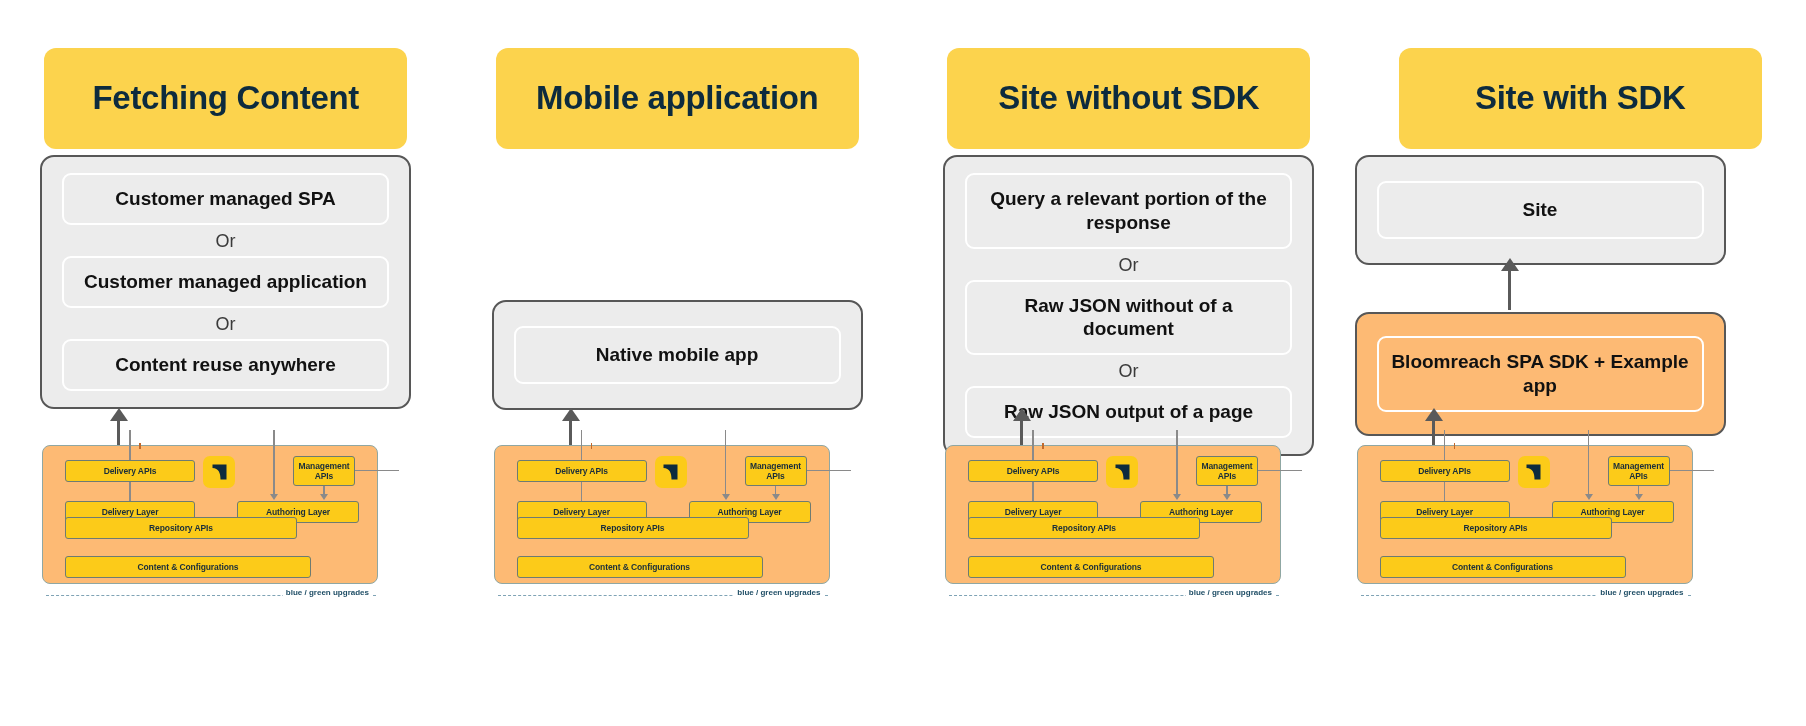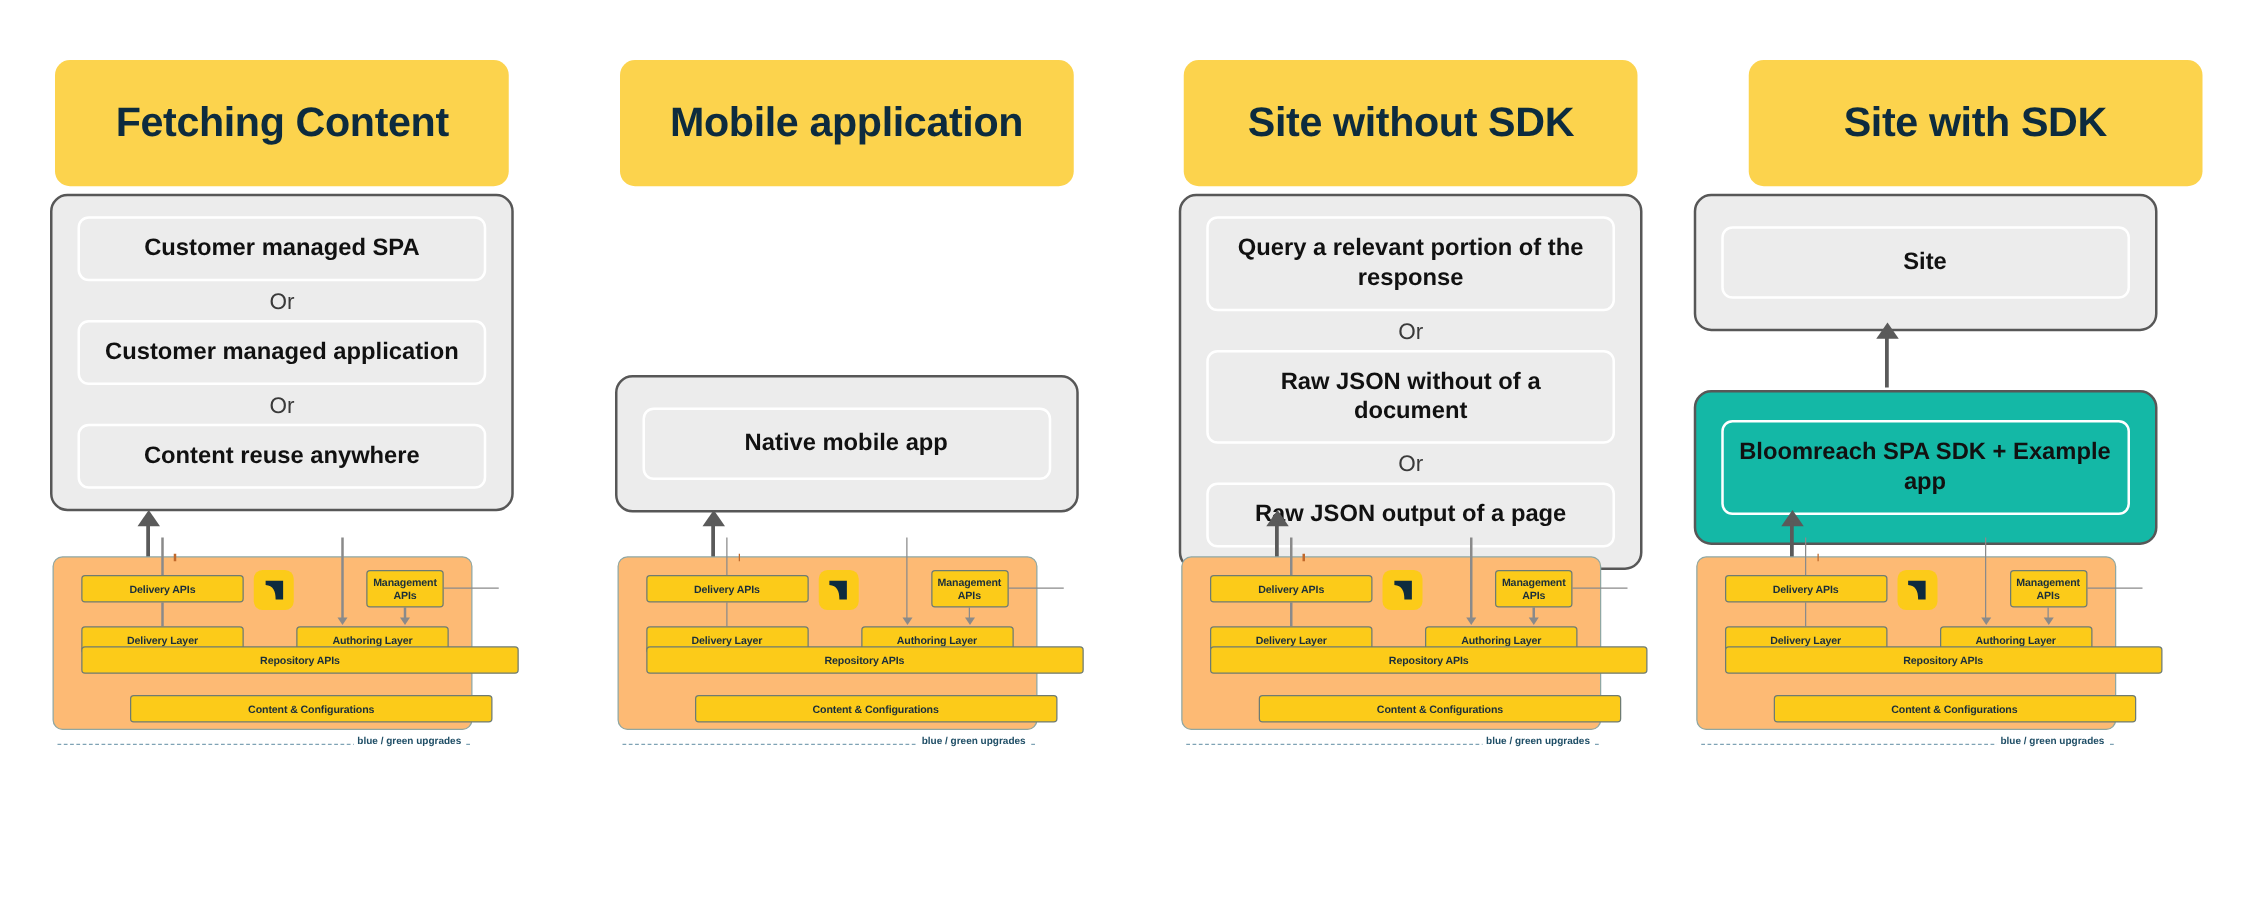--- a/index.html
+++ b/index.html
@@ -64,21 +64,21 @@
     background: #ECECEC;
     border: 2.5px solid #575757;
     border-radius: 14px;
     box-sizing: border-box;
     padding: 16px 20px;
     display: flex;
     flex-direction: column;
     align-items: stretch;
   }
   .option-card.yellow {
-    background: #14b8a6;
+    background: #fdba74;
     border: 2.5px solid #575757;
   }
 
   .inner-box {
     background: transparent;
     border: 2px solid #FFFFFF;
     border-radius: 9px;
     box-sizing: border-box;
     padding: 12px 10px;
     display: flex;
@@ -162,22 +162,22 @@
     font-size: 8.5px;
     font-weight: bold;
     line-height: 1.2;
     letter-spacing: -0.1px;
   }
 
   .pf-delivery-apis { left: 22px;  top: 14px;  width: 130px; height: 22px; }
   .pf-delivery-layer{ left: 22px;  top: 55px;  width: 130px; height: 22px; }
   .pf-mgmt-apis     { left: 250px; top: 10px;  width: 62px;  height: 30px; justify-content: flex-end; }
   .pf-authoring     { left: 194px; top: 55px;  width: 122px; height: 22px; }
-  .pf-repo-apis     { left: 22px;  top: 71px;  width: 350px; height: 22px; }
-  .pf-content-cfg   { left: 22px;  top: 110px; width: 290px; height: 22px; margin-left: 39px; }
+  .pf-repo-apis     { left: 22px;  top: 71px;  width: 232px; height: 22px; }
+  .pf-content-cfg   { left: 22px;  top: 110px; width: 246px; height: 22px; }
 
   
   .pf-line {
     position: absolute;
     background: #8A8A8A;
   }
   .pf-vline { width: 1.6px; }
   .pf-arrowhead {
     position: absolute;
     width: 0; height: 0;

